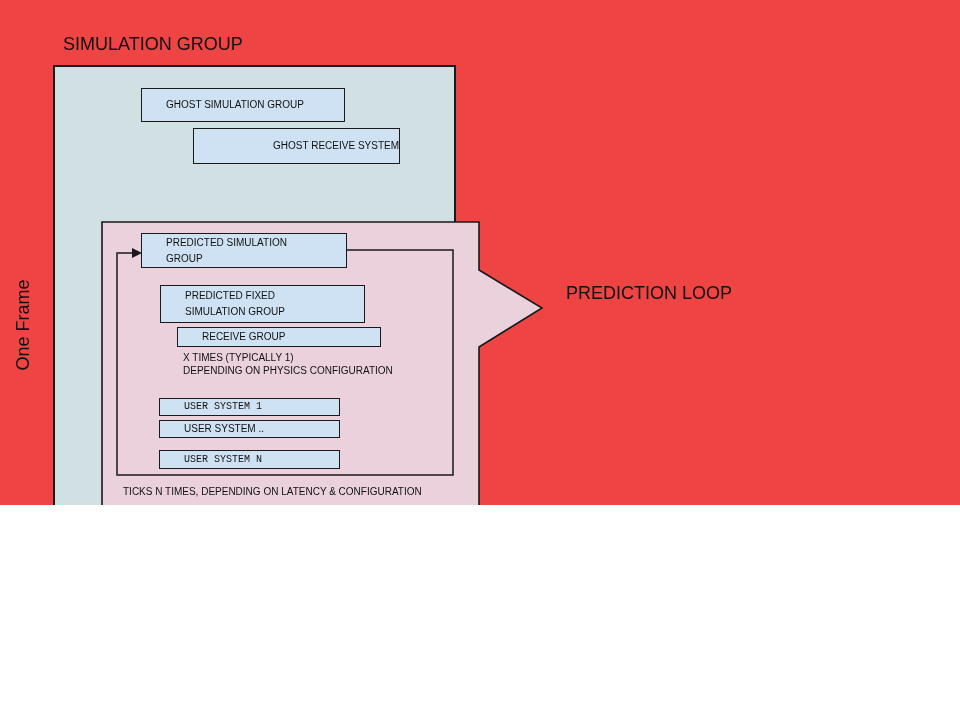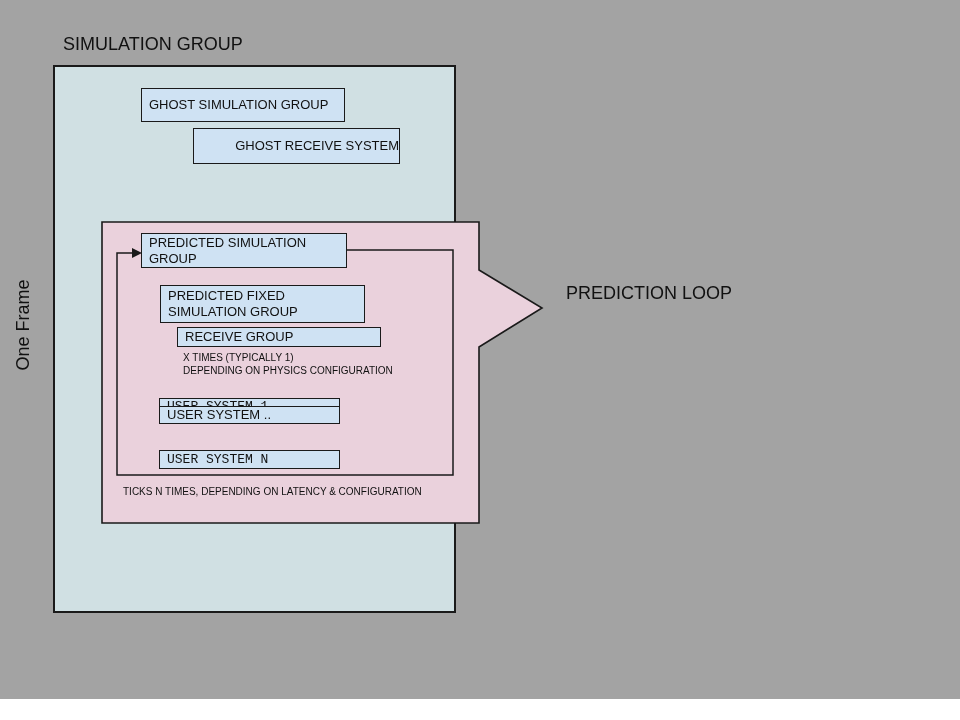--- a/index.html
+++ b/index.html
@@ -1,19 +1,19 @@
 <!DOCTYPE html>
 <html><head>
 <meta charset="utf-8">
 <style>
   html, body { margin: 0; padding: 0; background: #ffffff; }
   #canvas {
     position: relative;
-    width: 960px; height: 699px;
-    background: #a3a3a3;
+    width: 960px; height: 505px;
+    background: #ef4444;
     font-family: "Liberation Sans", "DejaVu Sans", sans-serif;
     color: #111111;
     overflow: hidden;
   }
   .abs { position: absolute; }
   .big-label {
     font-size: 18px;
     color: #111111;
     white-space: nowrap;
   }
@@ -22,26 +22,26 @@
     border: 2px solid #1a1a1a;
     box-sizing: border-box;
   }
   .svg-layer { position: absolute; left: 0; top: 0; z-index: 2; pointer-events: none; }
   .node {
     position: absolute;
     z-index: 3;
     background: #cfe2f3;
     border: 1px solid #1a1a1a;
     box-sizing: border-box;
-    font-size: 13px;
+    font-size: 10px;
     line-height: 16px;
     display: flex;
     flex-direction: column;
     justify-content: center;
-    padding-left: 7px;
+    padding-left: 24px;
     white-space: pre-line;
     color: #111111;
   }
   .note {
     position: absolute;
     z-index: 3;
     font-size: 10px;
     line-height: 13px;
     white-space: pre-line;
     color: #111111;
@@ -81,19 +81,19 @@
   <div class="node" style="left:160px; top:285px; width:205px; height:38px;">PREDICTED FIXED
 SIMULATION GROUP</div>
 
   <div class="node" style="left:177px; top:327px; width:204px; height:20px;">RECEIVE GROUP</div>
 
   <div class="note" style="left:183px; top:351px;">X TIMES (TYPICALLY 1)
 DEPENDING ON PHYSICS CONFIGURATION</div>
 
   <div class="node" style="left:159px; top:398px; width:181px; height:18px;font-family:Liberation Mono, monospace;">USER SYSTEM 1</div>
 
-  <div class="node" style="left:159px; top:406px; width:181px; height:18px;">USER SYSTEM ..</div>
+  <div class="node" style="left:159px; top:420px; width:181px; height:18px;">USER SYSTEM ..</div>
 
   <div class="node" style="left:159px; top:450px; width:181px; height:19px;font-family:Liberation Mono, monospace;">USER SYSTEM N</div>
 
   <div class="note" style="left:123px; top:485px;">TICKS N TIMES, DEPENDING ON LATENCY &amp; CONFIGURATION</div>
 
 </div>
 
 </body></html>

